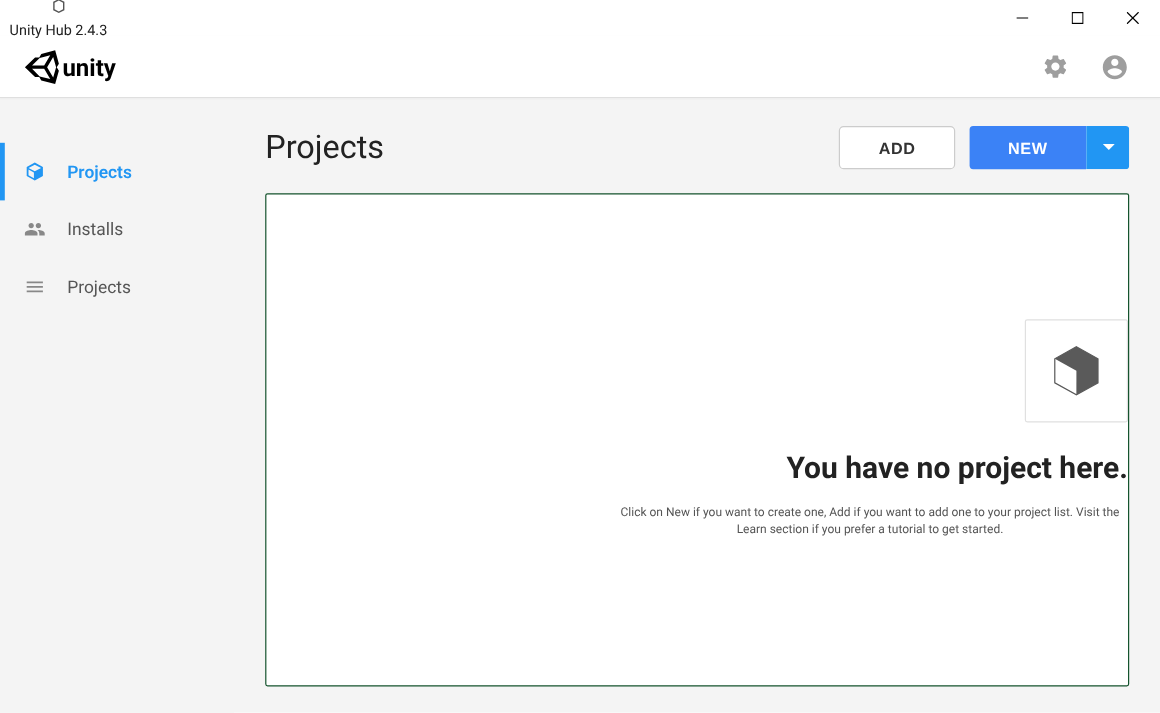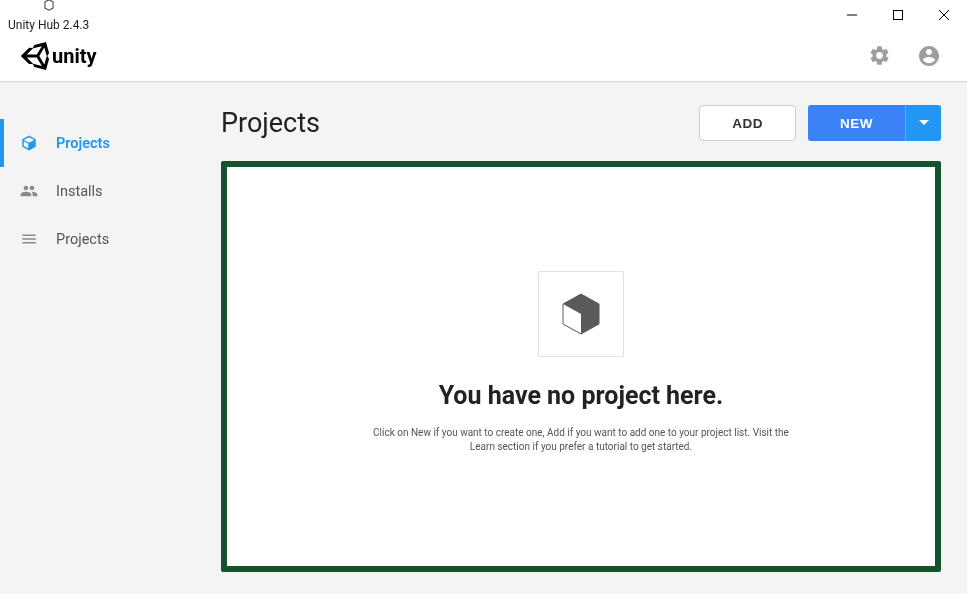--- a/index.html
+++ b/index.html
@@ -179,25 +179,25 @@
       border-radius: 0 3px 3px 0;
       cursor: pointer;
       display: flex;
       align-items: center;
       justify-content: center;
     }
 
     .content-box {
       flex: 1;
       background: #fff;
-      border: 6px solid #14532d;
+      border: 1px solid #14532d;
       border-radius: 2px;
       display: flex;
       flex-direction: column;
-      align-items: center;
+      align-items: flex-end;
       padding-top: 104px;
     }
     .empty-icon-box {
       width: 86px;
       height: 86px;
       border: 1px solid #e0e0e0;
       border-radius: 2px;
       display: flex;
       align-items: center;
       justify-content: center;

